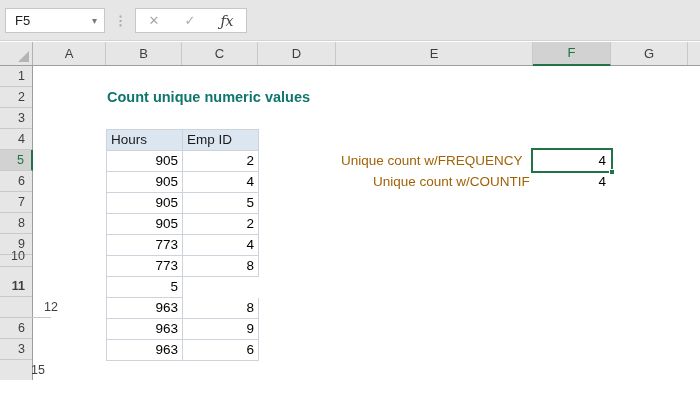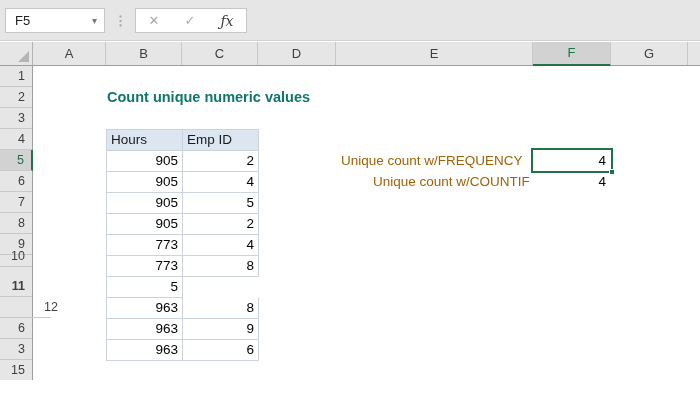--- a/index.html
+++ b/index.html
@@ -80,21 +80,21 @@
       <div class="row-h sel" style="top: 84px;">5</div>
       <div class="row-h" style="top: 105px;">6</div>
       <div class="row-h" style="top: 126px;">7</div>
       <div class="row-h" style="top: 147px;">8</div>
       <div class="row-h" style="top: 168px;">9</div>
       <div class="row-h" style="top: 180px;">10</div>
       <div class="row-h" style="top: 210px; font-weight: bold;">11</div>
       <div class="row-h" style="top: 231px; padding-left: 44px;">12</div>
       <div class="row-h" style="top: 252px;">6</div>
       <div class="row-h" style="top: 273px;">3</div>
-      <div class="row-h" style="top: 294px;">15</div>
+      <div class="row-h" style="top: 294px; margin-left: 20px;">15</div>
       <div class="row-h" style="top: 315px;">16</div>
     </div>
 
   <div class="title-cell">Count unique numeric values</div>
 
   <div class="emp-table">
       <div class="t-row">
         <div class="t-cell hdr">Hours</div>
         <div class="t-cell hdr">Emp ID</div>
       </div>

